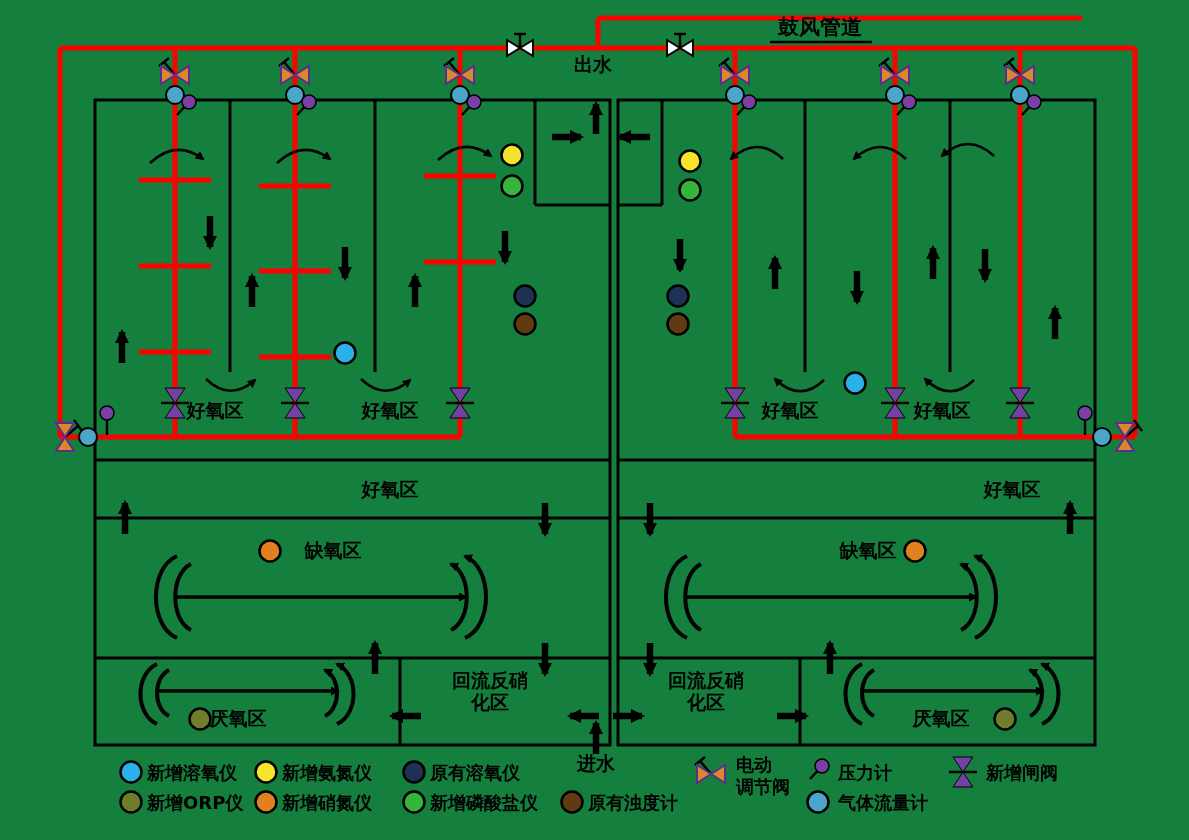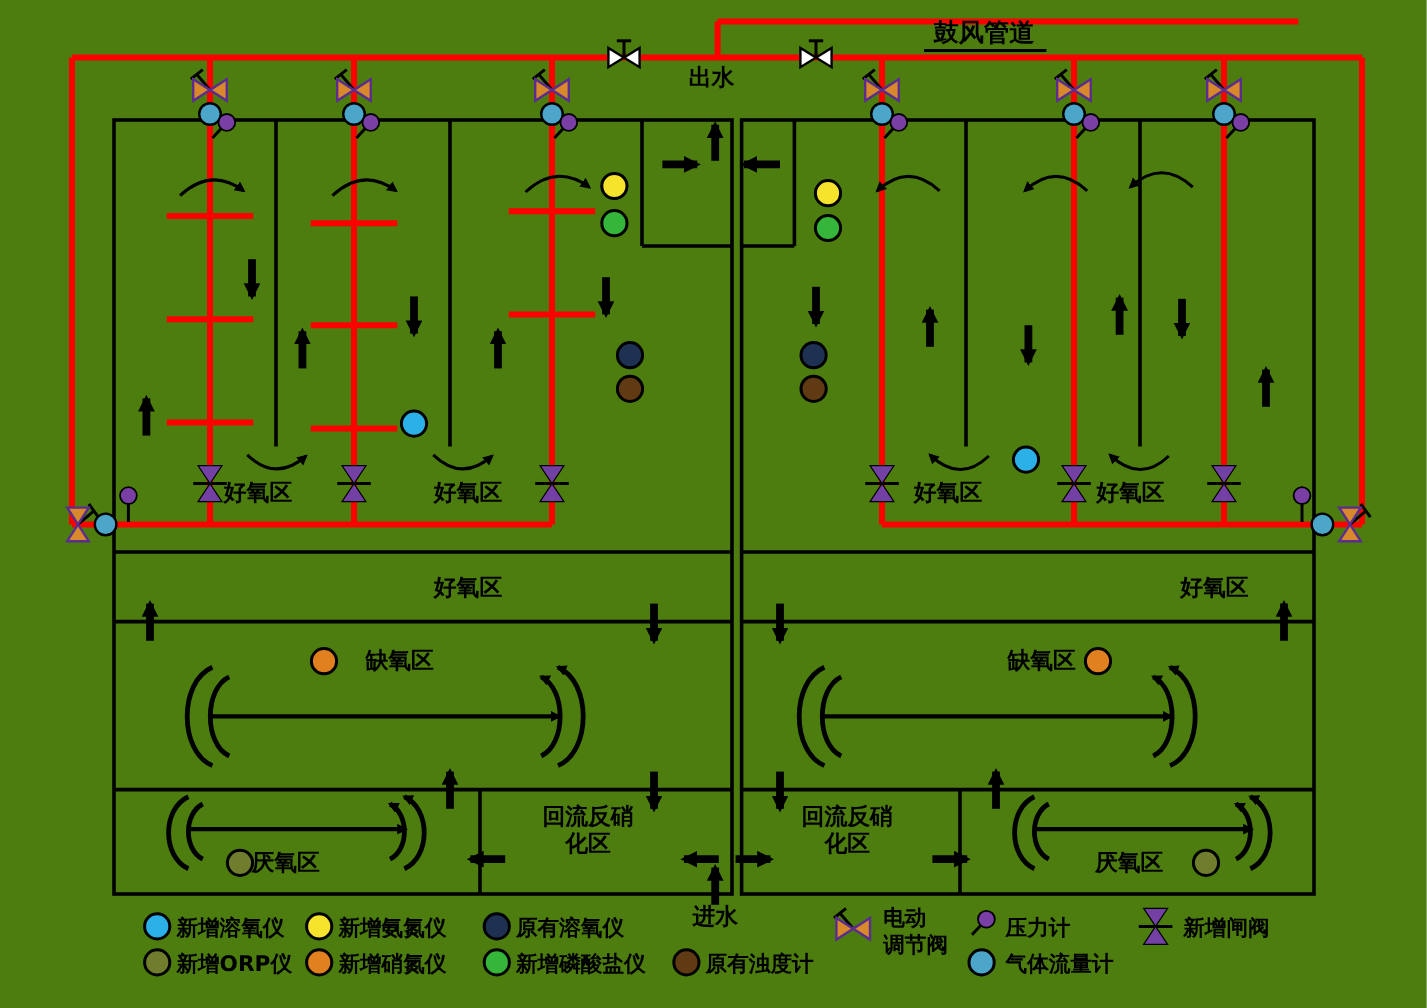--- a/index.html
+++ b/index.html
@@ -1,16 +1,16 @@
 <!DOCTYPE html>
 <html><head>
 <meta charset="utf-8">
 <style>
   html,body{margin:0;padding:0;background:#fff;}
-  .stage{width:1189px;height:840px;background:#4d7c0f;position:relative;overflow:hidden;}
+  .stage{width:1189px;height:840px;background:#15803d;position:relative;overflow:hidden;}
   svg text{font-family:"DejaVu Sans","Liberation Sans",sans-serif;font-weight:700;fill:#000;}
   .fs21{font-size:21px}
   .fs19{font-size:19px}
   .fs18{font-size:18px}
   .wall{stroke:#000;stroke-width:3;fill:none;}
   .redpipe{fill:none;stroke-width:5;}
   .arrow{stroke:#000;stroke-width:6.5;}
   .carrow{stroke:#000;stroke-width:2.5;fill:none;}
   .circ{stroke:#000;stroke-width:4;fill:none;}
   .circline{stroke:#000;stroke-width:3.5;}

